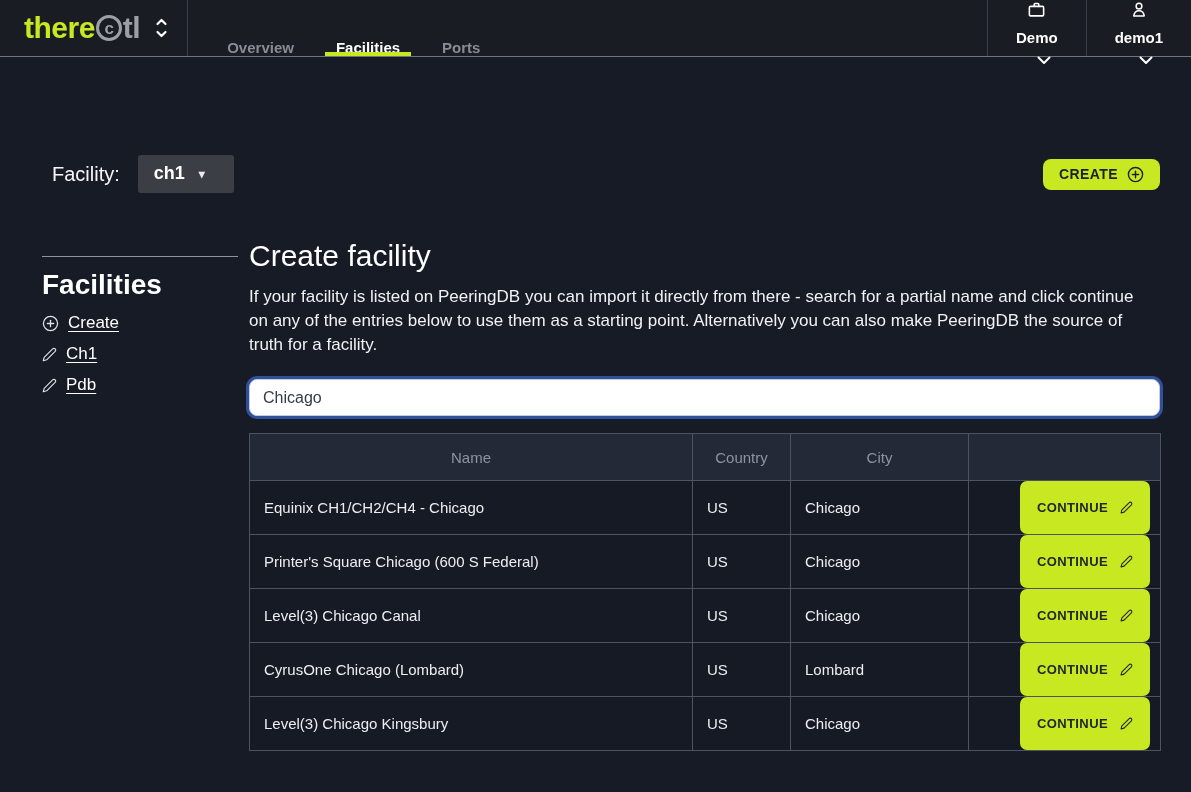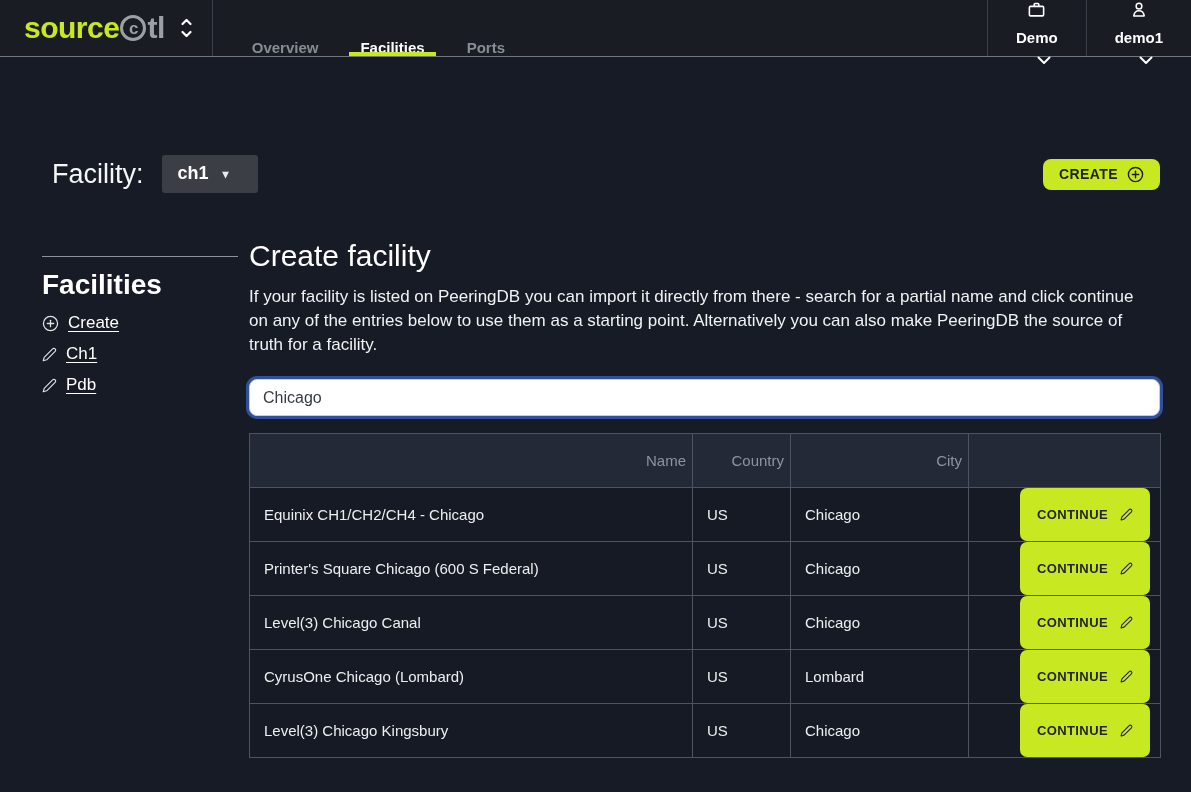--- a/index.html
+++ b/index.html
@@ -49,21 +49,21 @@
     display: flex; align-items: center; gap: 10px;
     padding: 0 28px; font-size: 15px; font-weight: 700; color: #fff; cursor: pointer; flex-direction: column;
   }
   .menu-group svg { display: block; }
 
   
   .facility-bar {
     position: absolute; top: 154px; left: 52px; right: 31px; height: 40px;
     display: flex; align-items: center;
   }
-  .facility-label { font-size: 27px; color: #f4f6f8; margin-right: 18px; text-align: right; }
+  .facility-label { font-size: 20px; color: #f4f6f8; margin-right: 18px; text-align: right; }
   .facility-select {
     display: flex; align-items: center; gap: 14px;
     background: #3b3e45; color: #fff; font-size: 18px; font-weight: 700;
     padding: 8px 16px 9px 16px; border-radius: 3px; cursor: pointer; min-width: 96px;
   }
   .facility-select .caret { font-size: 12px; color: #e8eaed; }
   .create-btn {
     margin-left: auto;
     display: inline-flex; align-items: center; gap: 9px;
     background: var(--accent); color: #1d2026;
@@ -101,22 +101,22 @@
   }
 
   
   .results { margin-top: 17px; border-collapse: collapse; table-layout: fixed; width: 911px; }
   .results col.c-name { width: 443px; }
   .results col.c-country { width: 98px; }
   .results col.c-city { width: 178px; }
   .results col.c-action { width: 192px; }
   .results th, .results td { border: 1px solid #4d5360; }
   .results th {
-    height: 54px; background: #242937; color: #8d93a1;
-    font-size: 15px; font-weight: 400; text-align: right; padding: 0 6px;
+    height: 47px; background: #242937; color: #8d93a1;
+    font-size: 15px; font-weight: 400; text-align: center; padding: 0 14px;
   }
   .results td {
     height: 48px; background: #161a24; color: #eceef1;
     font-size: 15px; padding: 0 14px;
   }
   .results td.action-cell { text-align: right; padding-right: 10px; }
   .continue-btn {
     display: inline-flex; align-items: center; gap: 12px;
     background: var(--accent); color: #23262c;
     border: none; border-radius: 7px; padding: 19px 17px;
@@ -124,21 +124,21 @@
     font-size: 13px; font-weight: 700; letter-spacing: 0.4px; cursor: pointer; text-align: center;
   }
   .continue-btn svg { display: block; }
 </style>
 </head>
 <body>
 
 <header class="topbar">
   <div class="logo-wrap">
     <div class="logo">
-      <span class="accent">source</span>
+      <span class="accent">there</span>
         <span class="logo-c">c</span>
         <span class="gray">tl</span>
     </div>
     <span class="unfold-icon">
       <svg width="15" height="22" viewBox="0 0 15 22" fill="none" stroke="currentColor" stroke-width="2.2" stroke-linecap="round" stroke-linejoin="round">
         <polyline points="3.5,7 7.5,3 11.5,7"></polyline>
         <polyline points="3.5,15 7.5,19 11.5,15"></polyline>
       </svg>
     </span>
   </div>

